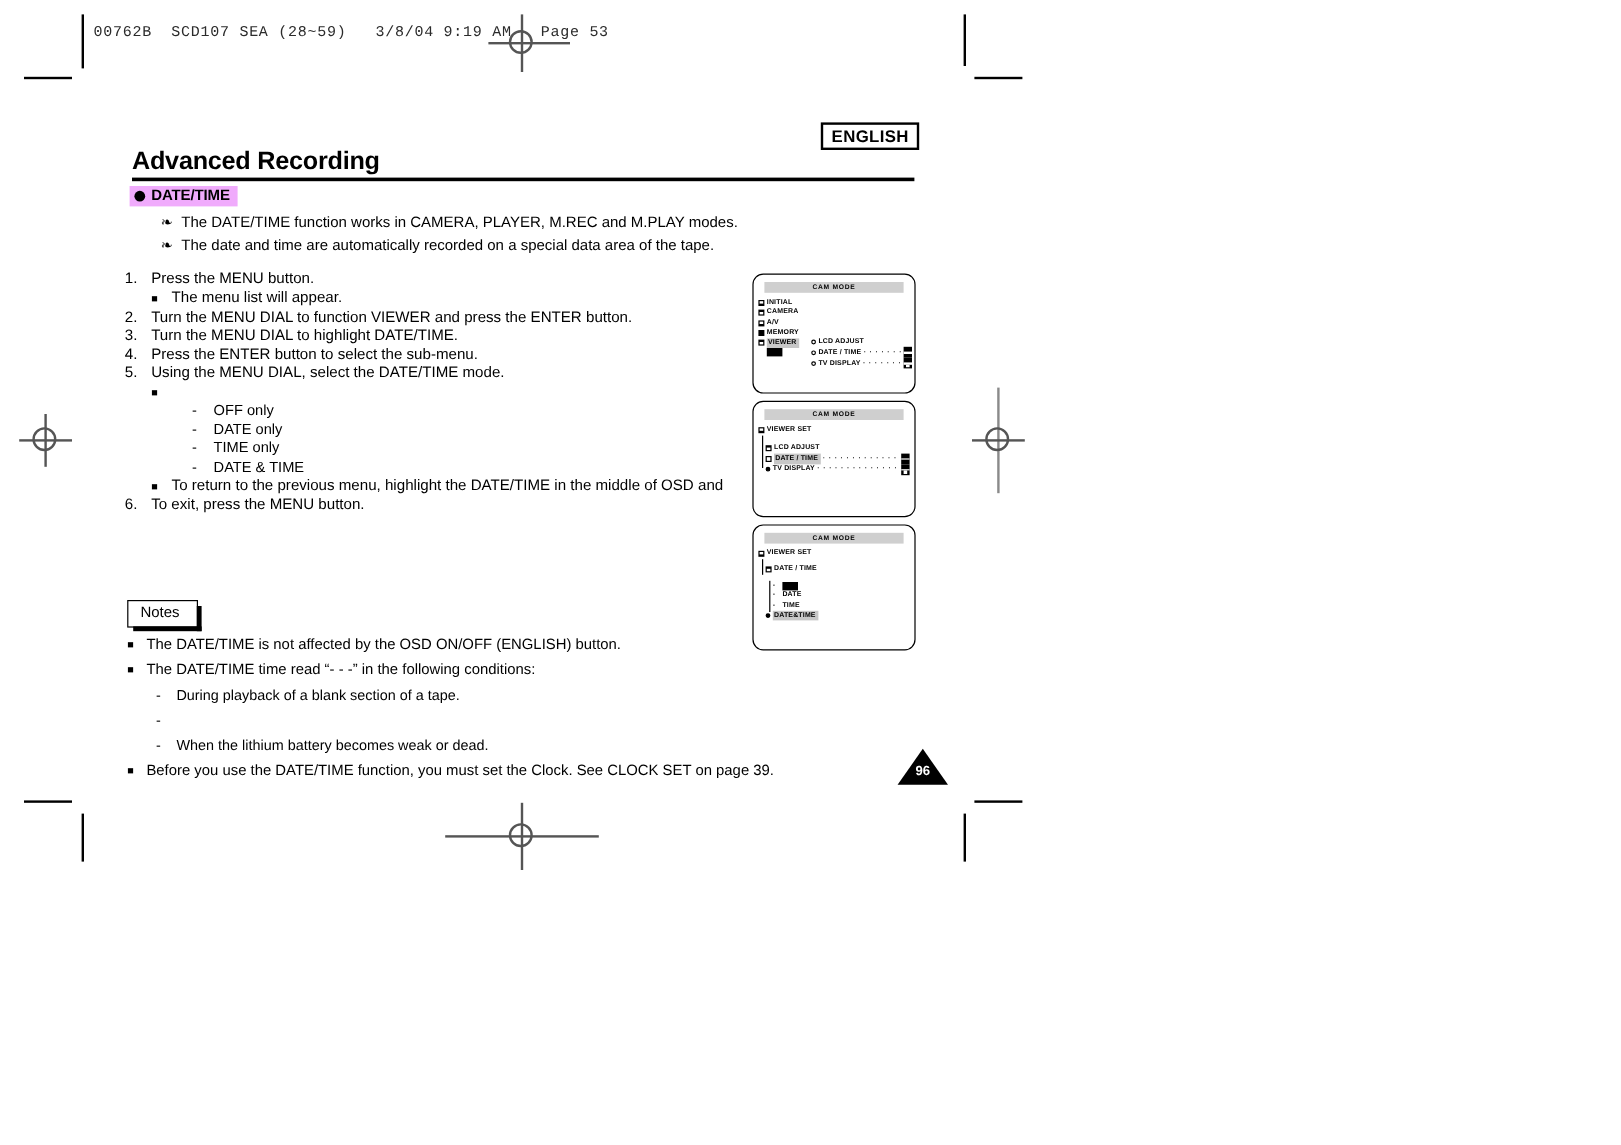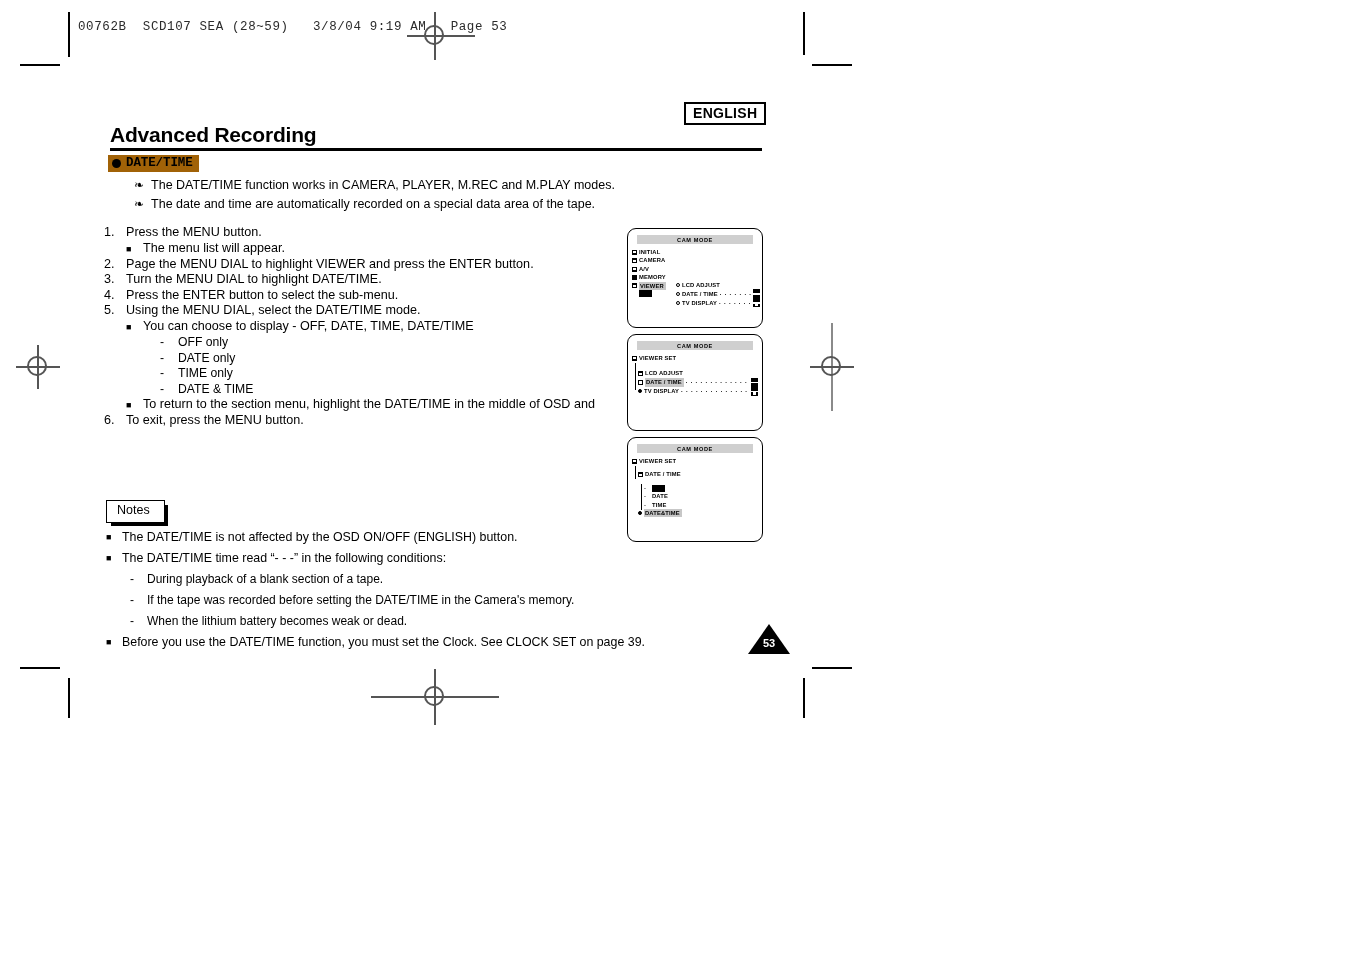--- a/index.html
+++ b/index.html
@@ -67,29 +67,28 @@
   .title-rule {
     position: absolute;
     left: 110px; top: 148px;
     width: 652px; height: 3px;
     background: #000;
   }
 
   .section-head {
     position: absolute;
     left: 108px; top: 155px;
-    background: #a16207;
+    background: #f0abfc;
     padding: 1px 6px 2px 4px;
     font-size: 12.5px;
     font-weight: bold;
     letter-spacing: -0.1px;
     display: flex;
     align-items: center;
     gap: 5px;
-    font-family: Liberation Mono, monospace;
   }
   .dot-bullet {
     display: inline-block;
     width: 9px; height: 9px;
     background: #000;
     border-radius: 50%;
   }
 
   .flower-list { position: absolute; left: 134px; top: 176px; }
   .flower-item {
@@ -358,58 +357,57 @@
       <span class="step-num">1.</span>
       <span>Press the MENU button.</span>
     </div>
     <div class="sub-sq">
       <span class="sq-glyph">■</span>
       <span>The menu list will appear.</span>
     </div>
 
     <div class="step">
       <span class="step-num">2.</span>
-      <span>Page the MENU DIAL to highlight VIEWER and  press the ENTER button.</span>
+      <span>Turn the MENU DIAL to function VIEWER and  press the ENTER button.</span>
     </div>
     <div class="step">
       <span class="step-num">3.</span>
       <span>Turn the MENU DIAL to highlight DATE/TIME.</span>
     </div>
     <div class="step">
       <span class="step-num">4.</span>
       <span>Press the ENTER button to select the sub-menu.</span>
     </div>
     <div class="step">
       <span class="step-num">5.</span>
       <span>Using the MENU DIAL, select the DATE/TIME mode.</span>
     </div>
 
     <div class="sub-sq">
       <span class="sq-glyph">■</span>
-      <span>You can choose to display - OFF, DATE, TIME, DATE/TIME</span>
     </div>
     <div class="sub-dash">
       <span class="dash-glyph">-</span>
       <span>OFF only</span>
     </div>
     <div class="sub-dash">
       <span class="dash-glyph">-</span>
       <span>DATE only</span>
     </div>
     <div class="sub-dash">
       <span class="dash-glyph">-</span>
       <span>TIME only</span>
     </div>
     <div class="sub-dash">
       <span class="dash-glyph">-</span>
       <span>DATE &amp; TIME</span>
     </div>
     <div class="sub-sq">
       <span class="sq-glyph">■</span>
-      <span>To return to the section menu, highlight the DATE/TIME in the middle of OSD and</span>
+      <span>To return to the previous menu, highlight the DATE/TIME in the middle of OSD and</span>
     </div>
 
     <div class="step">
       <span class="step-num">6.</span>
       <span>To exit, press the MENU button.</span>
     </div>
   </div>
 
   <div class="notes-box">
     <span>Notes</span>
@@ -423,35 +421,34 @@
     <div class="note-item">
       <span class="note-sq">■</span>
       <span>The DATE/TIME time read “- - -” in the following conditions:</span>
     </div>
     <div class="note-sub">
       <span class="note-dash">-</span>
       <span>During playback of a blank section of a tape.</span>
     </div>
     <div class="note-sub">
       <span class="note-dash">-</span>
-      <span>If the tape was recorded before setting the DATE/TIME in the Camera's memory.</span>
     </div>
     <div class="note-sub">
       <span class="note-dash">-</span>
       <span>When the lithium battery becomes weak or dead.</span>
     </div>
     <div class="note-item">
       <span class="note-sq">■</span>
       <span>Before you use the DATE/TIME function, you must set the Clock. See CLOCK SET on page 39.</span>
     </div>
   </div>
 
   <div class="page-tri">
     <div class="tri"></div>
-    <div class="num">53</div>
+    <div class="num">96</div>
   </div>
 
   <div class="osd" style="left:627px; top:228px; height:100px;">
     <div class="osd-title">CAM MODE</div>
     <div class="osd-body">
       <div class="osd-row">
         <span class="folder"></span>
         <span>INITIAL</span>
       </div>
       <div class="osd-row">

